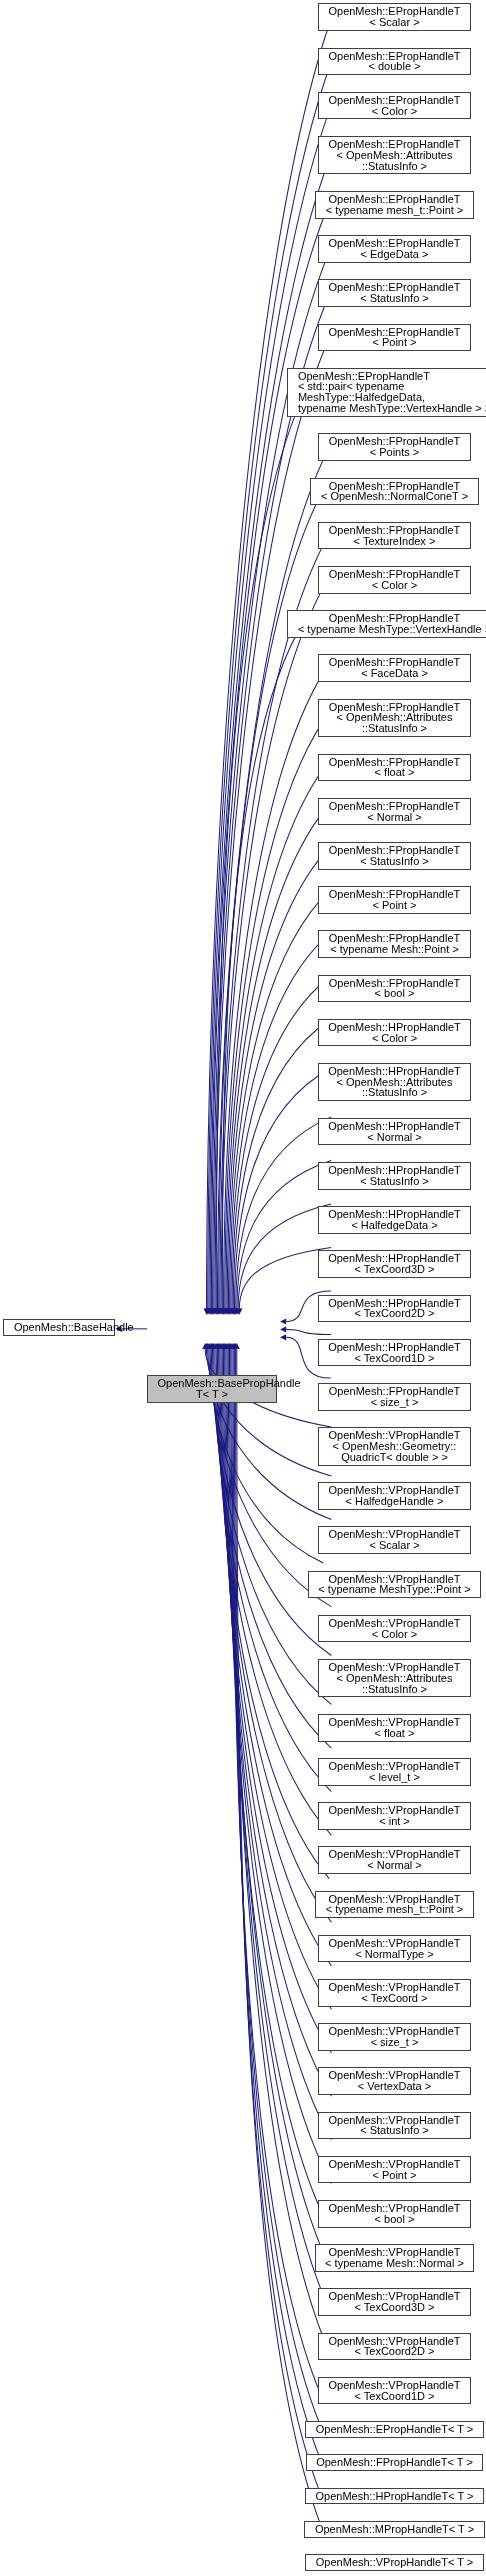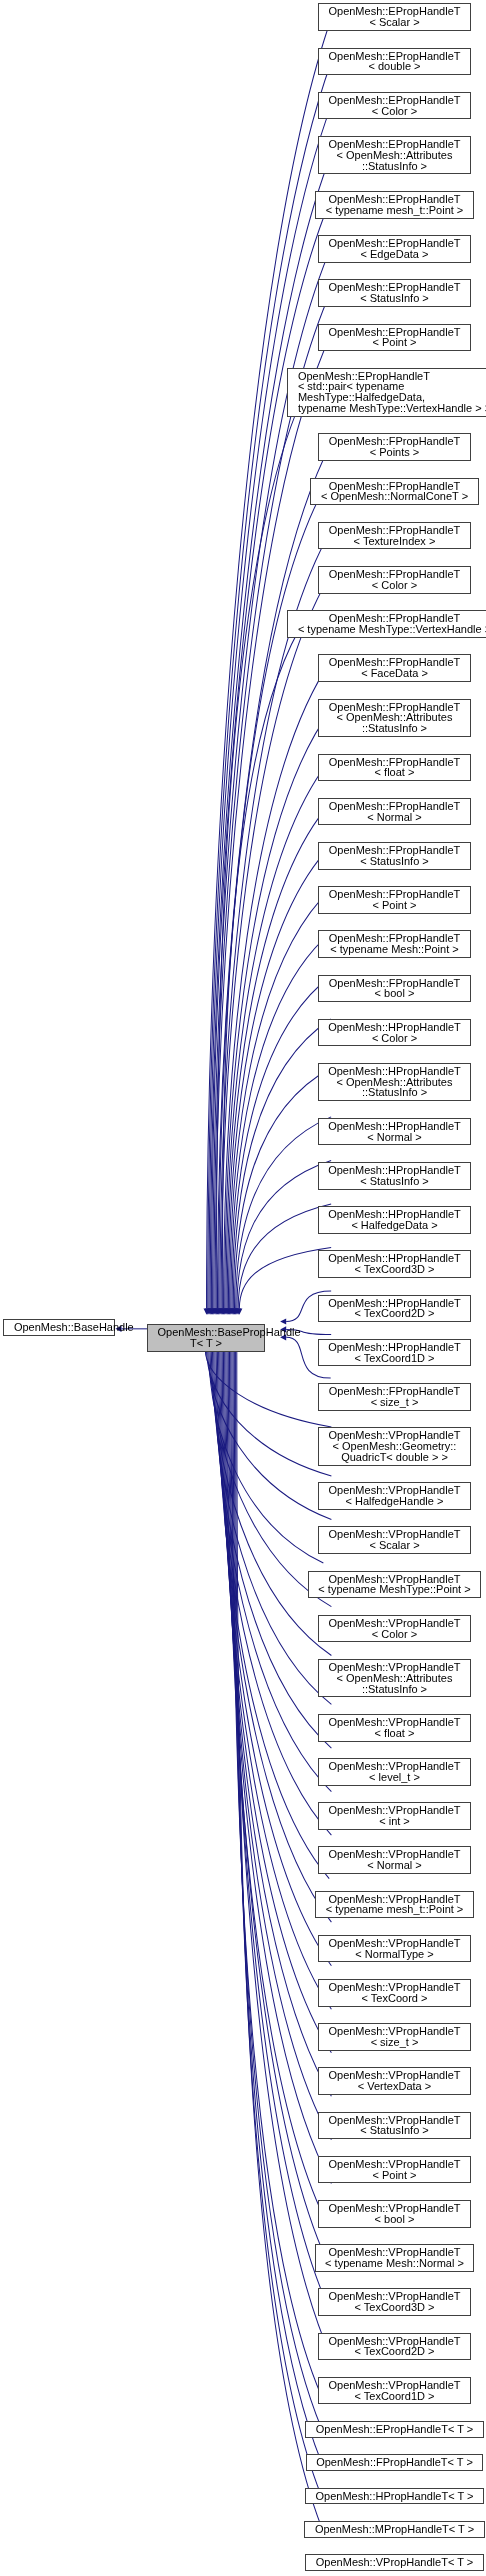--- a/index.html
+++ b/index.html
@@ -140,21 +140,21 @@
       <path d="M 474.9375 3693 C 354.9375 3387.7200000000003, 349 2641.48, 349 1997" fill="none" stroke="#1a1a80" stroke-width="1.5"></path>
       <polygon points="349,1988 344.5,1997 353.5,1997" fill="#1a1a80"></polygon>
       <path d="M 476.015625 3741.5 C 356.015625 3427.49, 350.8 2659.91, 350.8 1997" fill="none" stroke="#1a1a80" stroke-width="1.5"></path>
       <polygon points="350.8,1988 346.3,1997 355.3,1997" fill="#1a1a80"></polygon>
     </svg>
 
   <div class="cbox abs" style="left:3.4px;top:1319px;width:112px;">
     <div class="cline">OpenMesh::BaseHandle</div>
   </div>
 
-  <div class="cbox current abs" style="left:147px;top:1324px;width:118px;">
+  <div class="cbox current abs" style="left:147px;top:1375px;width:130px;">
     <div class="cline">OpenMesh::BasePropHandle</div>
     <div class="cline">T&lt; T &gt;</div>
   </div>
 
   <div class="derived-column">
       <div class="cbox">
         <div class="cline">OpenMesh::EPropHandleT</div>
         <div class="cline">&lt; Scalar &gt;</div>
       </div>
       <div class="cbox">

